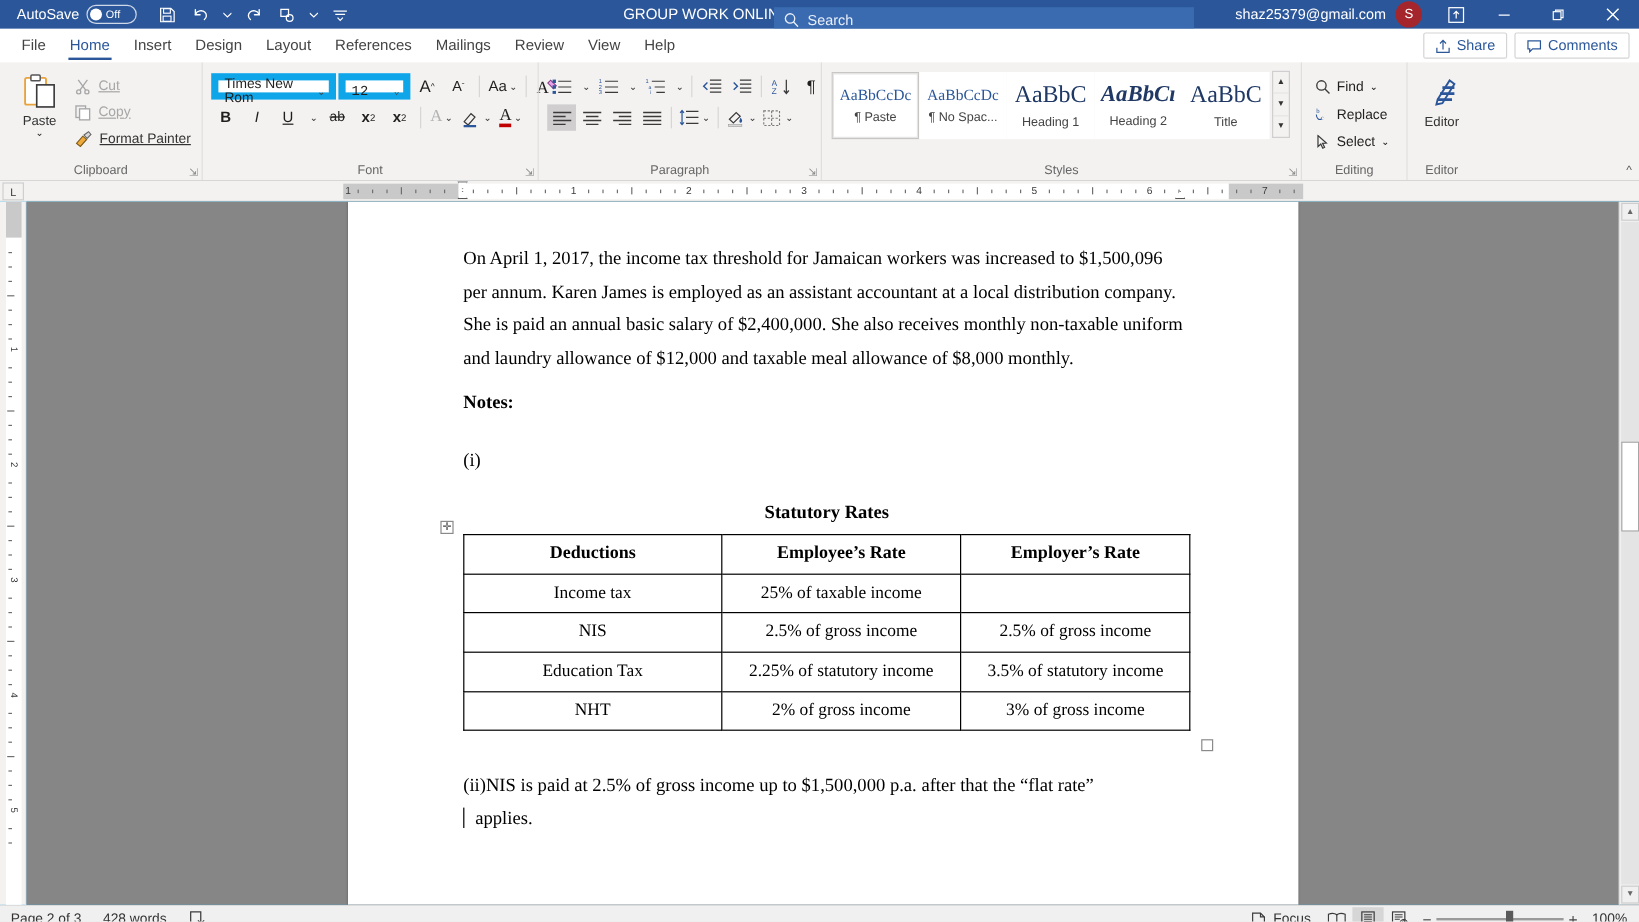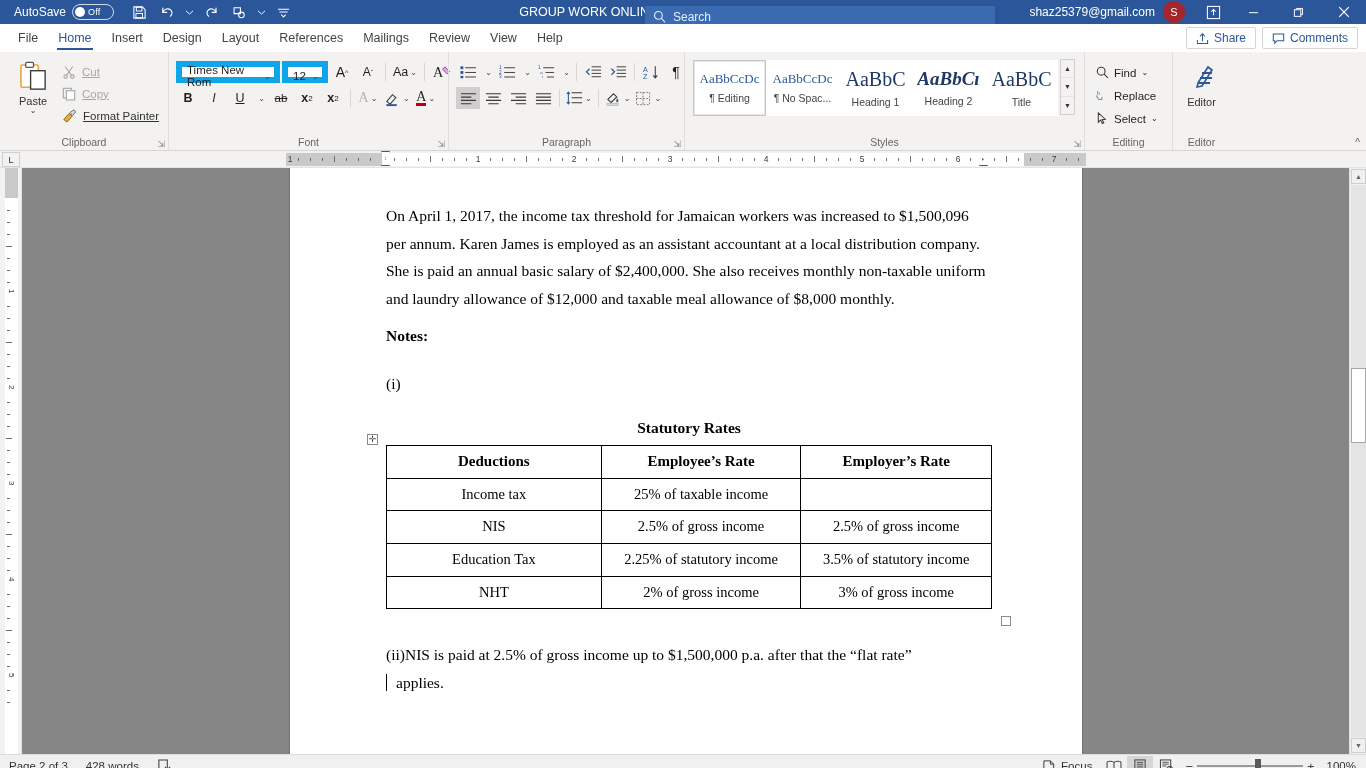--- a/index.html
+++ b/index.html
@@ -100,21 +100,21 @@
   .clip-item { display: flex; align-items: center; gap: 6px; font-size: 11.5px; color: #a6a6a6; height: 19px; padding-left: 3px; text-decoration: underline;}
   .clip-item.enabled { color: #333; }
   
   .font-rows { display: flex; flex-direction: column; gap: 4px; padding-top: 4px; }
   .font-row { display: flex; align-items: center; gap: 2px; }
   .fontbox {
     height: 22px; border: 6px solid #0ea5e9; background: #fff; font-size: 11.5px;
     display: flex; align-items: center; padding: 8px 3px 0 5px; color: #201f1e;
   }
   .fontbox.name { width: 104px; }
-  .fontbox.size { width: 46px; }
+  .fontbox.size { width: 60px; font-family: Liberation Mono, monospace; }
   .fontbox .cv { margin-left: auto; font-size: 8px; color: #444; }
   .ibtn {
     min-width: 24px; height: 22px; display: flex; align-items: center; justify-content: center;
     font-size: 12.5px; color: #201f1e; padding: 0 2px;
   }
   .ibtn.dis { color: #b3b3b3; }
   .ibtn .cv { font-size: 8px; margin-left: 2px; color: #444; }
   .vsep { width: 1px; height: 18px; background: #d8d6d4; margin: 0 3px; }
   .bold { font-weight: bold; }
   .ital { font-style: italic; }
@@ -658,21 +658,21 @@
     </div>
     <div class="rgroup-label">Paragraph</div>
     <div class="rgroup-dialog">⇲</div>
   </div>
 
   <div class="rgroup" style="width:400px;">
     <div class="rgroup-body styles-wrap">
       <div class="style-gallery">
         <div class="style-card active">
           <span class="style-preview" style="font-size:13px;">AaBbCcDc</span>
-          <span class="style-name">¶ Editing</span>
+          <span class="style-name">¶ Paste</span>
         </div>
         <div class="style-card">
           <span class="style-preview" style="font-size:13px;">AaBbCcDc</span>
           <span class="style-name">¶ No Spac...</span>
         </div>
         <div class="style-card">
           <span class="style-preview" style="font-size:20px;color:#1f3864;">AaBbC</span>
           <span class="style-name">Heading 1</span>
         </div>
         <div class="style-card">

